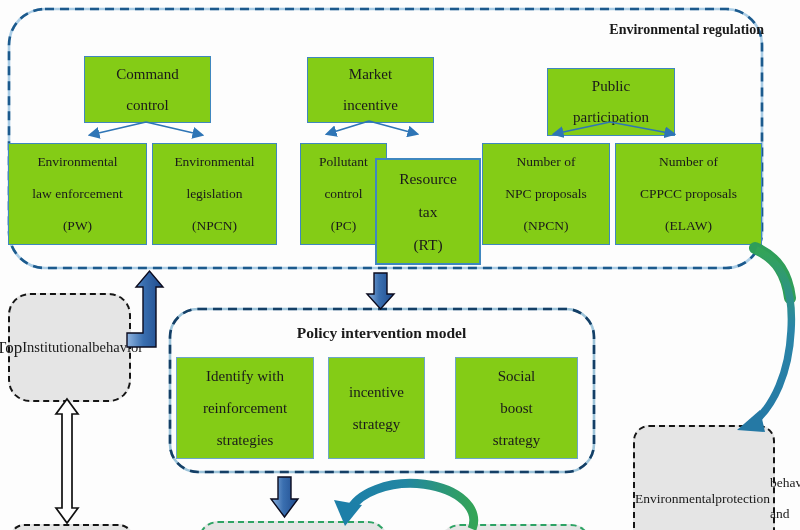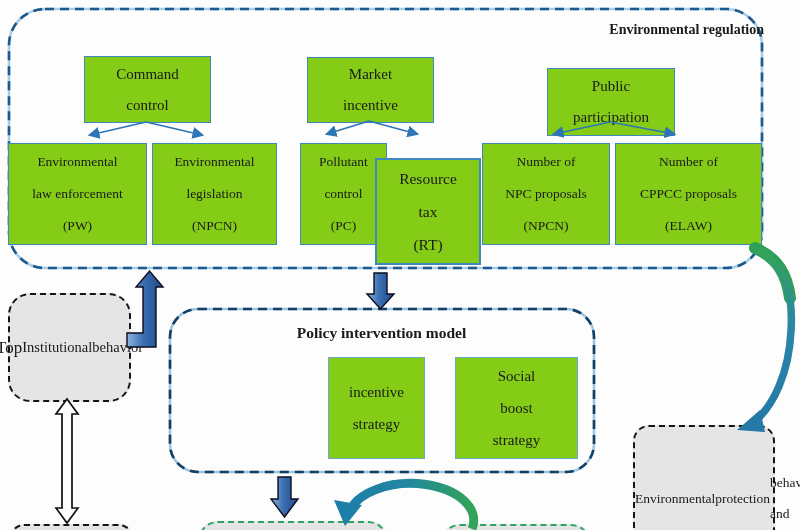--- a/index.html
+++ b/index.html
@@ -80,20 +80,25 @@
     <span>CPPCC proposals</span>
     <span>(ELAW)</span>
   </div>
 
   <div class="dashedbox" style="left:8px;top:293px;width:119px;height:105px;border-radius:22px;line-height:27px;font-size:14.5px;">
     <span style="font-size:17px">Top</span>
     <span>Institutional</span>
     <span>behavior</span>
   </div>
 
+  <div class="box strat" style="left:176px;top:357px;width:136px;height:100px">
+    <span>Identify with</span>
+    <span>reinforcement</span>
+    <span>strategies</span>
+  </div>
   <div class="box strat" style="left:328px;top:357px;width:95px;height:100px">
     <span>incentive</span>
     <span>strategy</span>
   </div>
   <div class="box strat" style="left:455px;top:357px;width:121px;height:100px">
     <span>Social</span>
     <span>boost</span>
     <span>strategy</span>
   </div>
 

